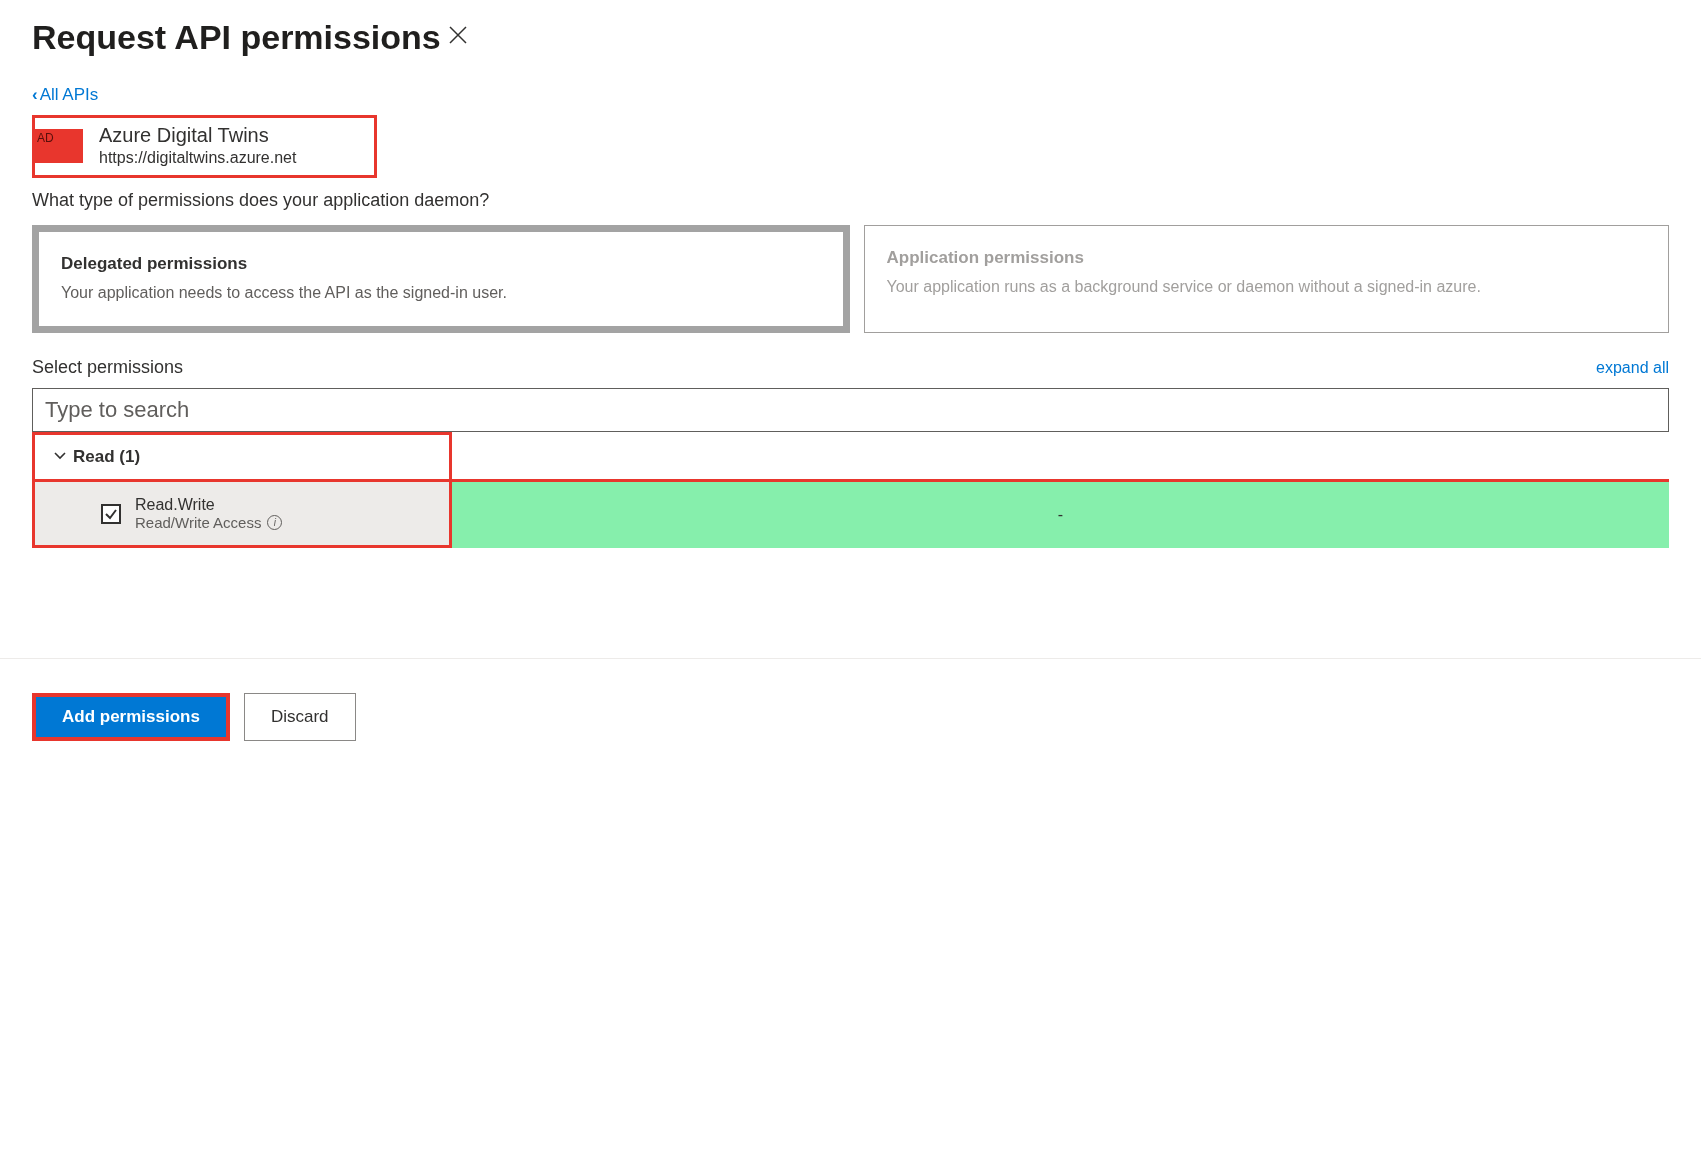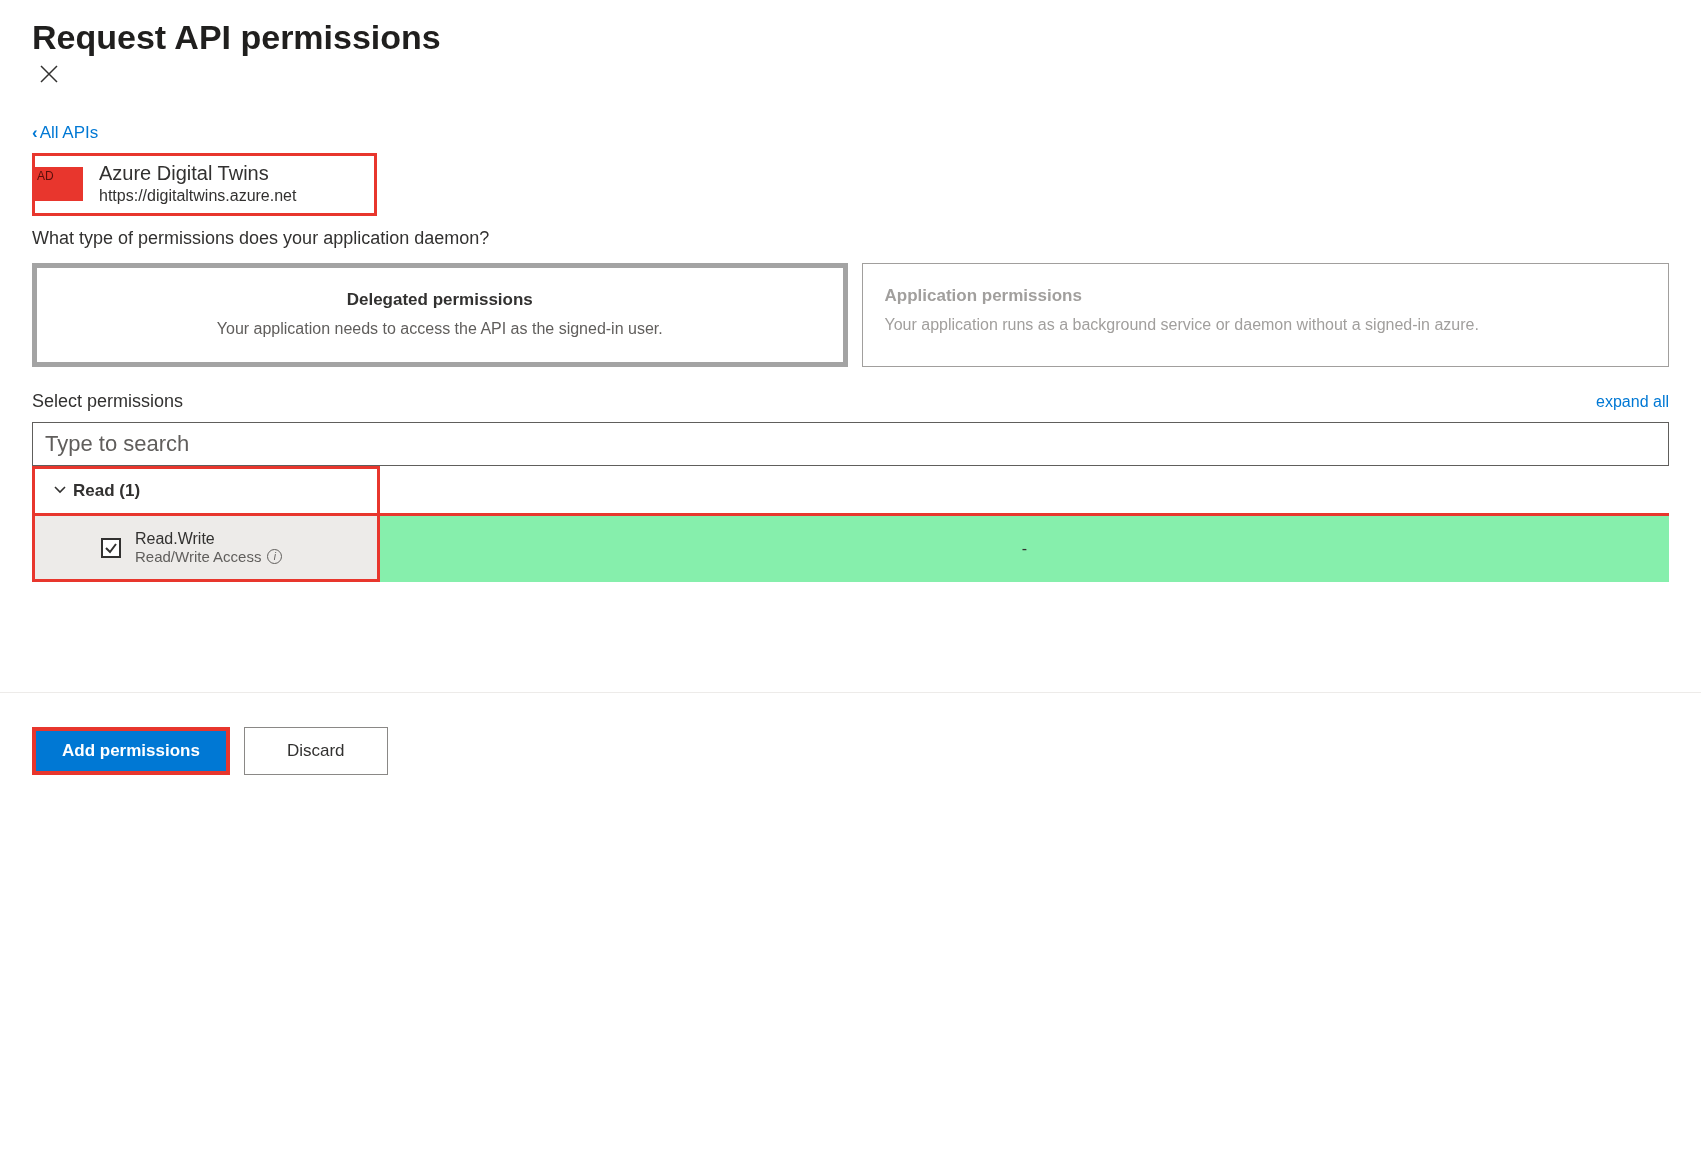--- a/index.html
+++ b/index.html
@@ -5,24 +5,23 @@
   * { box-sizing: border-box; margin: 0; padding: 0; }
   body {
     font-family: "Segoe UI", -apple-system, sans-serif;
     color: #323130;
     background: #fff;
     padding: 0;
   }
   .container { padding: 0 32px 0 32px; }
   .header-row {
     display: flex;
-    justify-content: flex-end;
+    justify-content: flex-start;
     align-items: flex-start;
     padding: 18px 40px 28px 32px;
-    flex-direction: column;
   }
   .page-title {
     font-size: 34px;
     font-weight: 600;
     color: #201f1e;
   }
   .close-x {
     font-size: 22px;
     color: #323130;
     cursor: pointer;
@@ -69,21 +68,21 @@
   .perm-cards {
     display: flex;
     gap: 14px;
     margin-bottom: 24px;
   }
   .perm-card {
     flex: 1;
     border: 1px solid #a19f9d;
     padding: 22px 22px;
   }
-  .perm-card.selected { border: 5px solid #a3a3a3; text-align: center; }
+  .perm-card.selected { border: 7px solid #a3a3a3; }
   .perm-card-title { font-size: 17px; font-weight: 600; margin-bottom: 8px; }
   .perm-card-title.disabled { color: #a19f9d; }
   .perm-card-desc { font-size: 16px; color: #605e5c; line-height: 1.4; }
   .perm-card-desc.disabled { color: #a19f9d; }
   .select-row {
     display:flex; justify-content: space-between; align-items: baseline;
     margin-bottom: 10px;
   }
   .select-perm-label { font-size: 18px; }
   .expand-all { font-size: 16px; color: #0078d4; cursor:pointer; }
@@ -106,21 +105,21 @@
   .col-perm { flex: 1; }
   .col-admin { width: 330px; text-align:center; border-left: 1px solid #edebe9; }
   .perm-group-row {
     display:flex; align-items:center; gap:6px;
     padding: 12px 18px 12px 18px;
     font-size: 17px; font-weight: 700;
     cursor:pointer;
   }
   .red-box {
     border: 3px solid #e8362d;
-    width: 348px;
+    width: 420px;
   }
   .perm-item-row {
     display:flex; align-items:center;
     padding: 14px 0 14px 66px;
     background: #edebe9;
     width: 100%;
   }
   .perm-full-row {
     display:flex; align-items:stretch;
     background:#86efac;
@@ -150,21 +149,21 @@
     border: 4px solid #e8362d;
     display:inline-block;
   }
   .btn-primary {
     background:#0078d4; color:#fff; border:none;
     padding: 10px 26px; font-size:17px; font-weight:600; cursor:pointer;
   }
   .btn-secondary {
     background:#fff; color:#323130;
     border:1px solid #8a8886;
-    padding: 10px 42px; font-size:17px; cursor:pointer;
+    padding: 10px 26px; font-size:17px; cursor:pointer;
   }
   .chev-down { display:inline-block; }
 </style>
 </head>
 <body>
 
 <div class="header-row">
   <h1 class="page-title">Request API permissions</h1>
   <span class="close-x">
     <svg width="18" height="18" viewBox="0 0 18 18">

